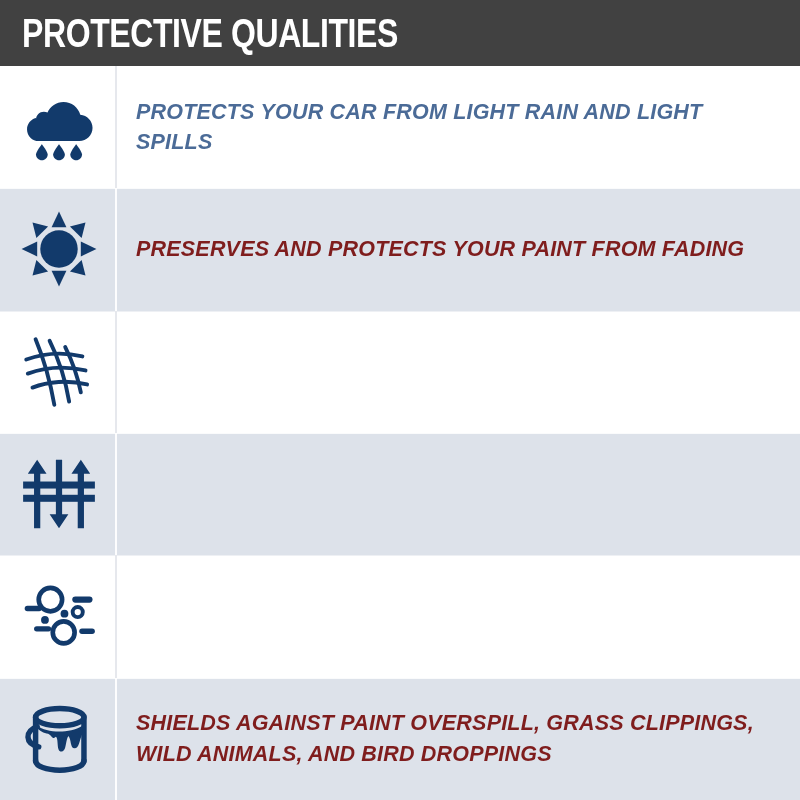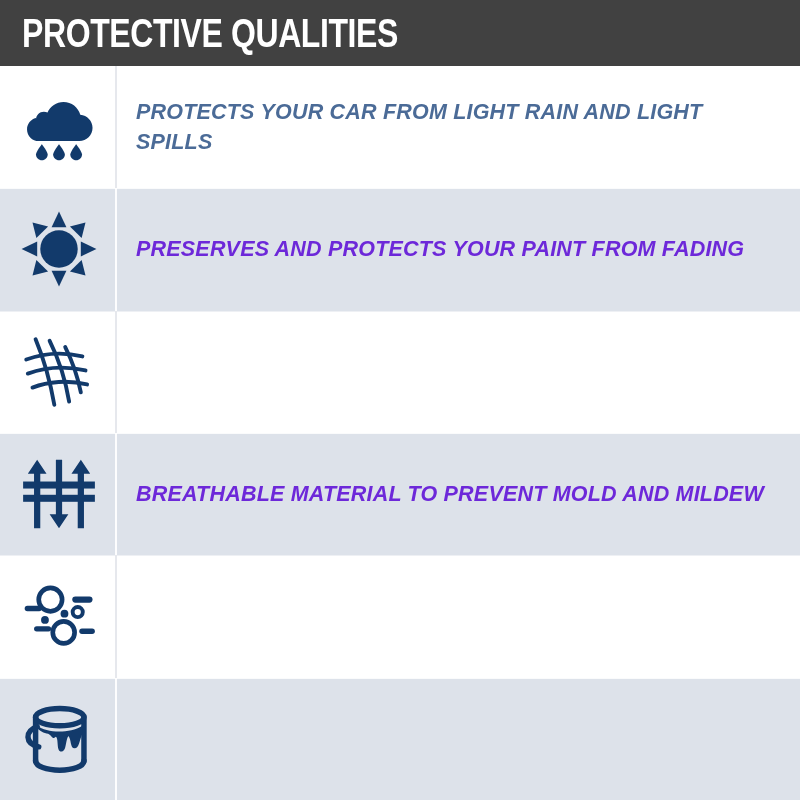--- a/index.html
+++ b/index.html
@@ -117,21 +117,21 @@
     font-family: "Liberation Sans", sans-serif;
     font-weight: bold;
     font-style: italic;
     font-size: 21.5px;
     line-height: 1.42;
     letter-spacing: 0.2px;
     text-transform: uppercase;
     margin: 0;
   }
   .row.light .row-text { color: #4b6b97; }
-  .row.tint  .row-text { color: #6d28d9; }
+  .row.tint  .row-text { color: #7f1d1d; }
 </style>
 </head>
 <body>
 
 <div id="infographic">
 
   <div class="header-bar">
     <div class="header-title">PROTECTIVE QUALITIES</div>
   </div>
 
@@ -198,23 +198,20 @@
 
             <polygon points="50,94 38,76 46,76 46,6 54,6 54,76 62,76"></polygon>
 
             <polygon points="78,6 90,24 82,24 82,94 74,94 74,24 66,24"></polygon>
 
             <rect x="4" y="34" width="92" height="9"></rect>
             <rect x="4" y="51" width="92" height="9"></rect>
           </g>
         </svg>
       </div>
-      <div class="text-cell">
-        <p class="row-text">BREATHABLE MATERIAL TO PREVENT MOLD AND MILDEW</p>
-      </div>
     </div>
 
     <div class="row light">
       <div class="icon-cell">
         <svg class="icon-box" viewBox="0 0 100 100">
           <g fill="#123a6b">
             <circle cx="39" cy="29" r="15" fill="none" stroke="#123a6b" stroke-width="6"></circle>
             <circle cx="56" cy="71" r="14" fill="none" stroke="#123a6b" stroke-width="6"></circle>
             <circle cx="74" cy="45" r="6.5" fill="none" stroke="#123a6b" stroke-width="5"></circle>
             <circle cx="57" cy="47" r="5"></circle>
@@ -239,16 +236,19 @@
             <path d="M82 22 L82 78"></path>
             <ellipse cx="51" cy="22" rx="31" ry="11"></ellipse>
             <path d="M20 78 C20 85, 34 90, 51 90 C68 90, 82 85, 82 78"></path>
           </g>
 
           <g fill="#123a6b">
             <path d="M22 33 C34 42, 62 44, 80 33 L80 43 C76 52, 76 62, 70 62 C64 62, 66 50, 62 46 C58 52, 60 66, 53 66 C46 66, 50 50, 46 47 C40 52, 42 44, 34 43 C28 42, 24 38, 22 36 Z"></path>
           </g>
         </svg>
       </div>
+      <div class="text-cell">
+        <p class="row-text">SHIELDS AGAINST PAINT OVERSPILL, GRASS CLIPPINGS, WILD ANIMALS, AND BIRD DROPPINGS</p>
+      </div>
     </div>
 
   </div>
 </div>
 
 </body></html>

